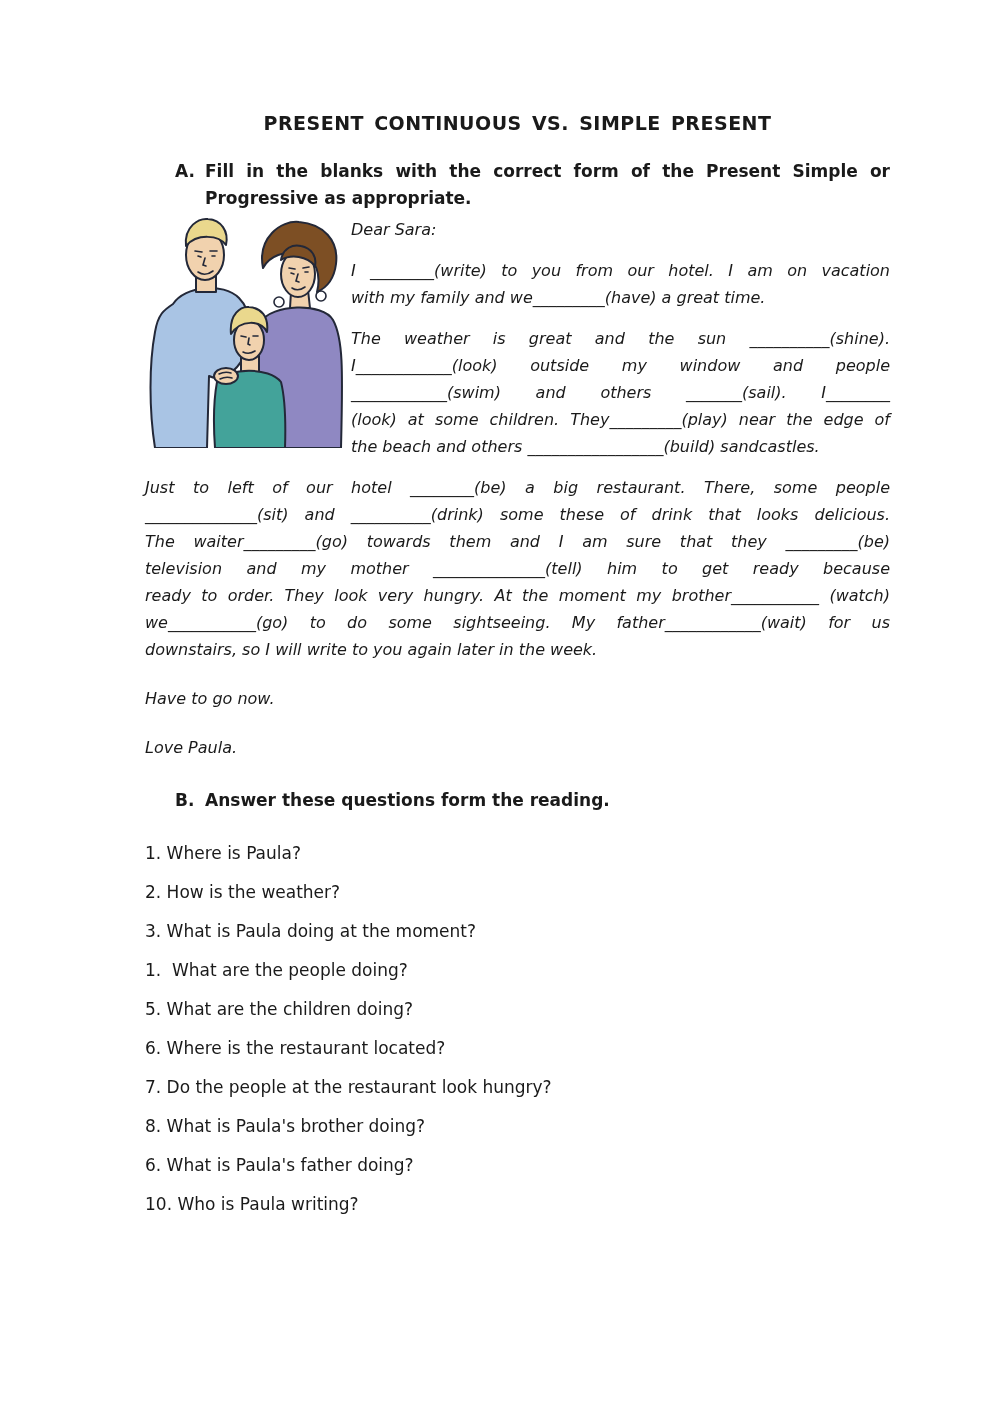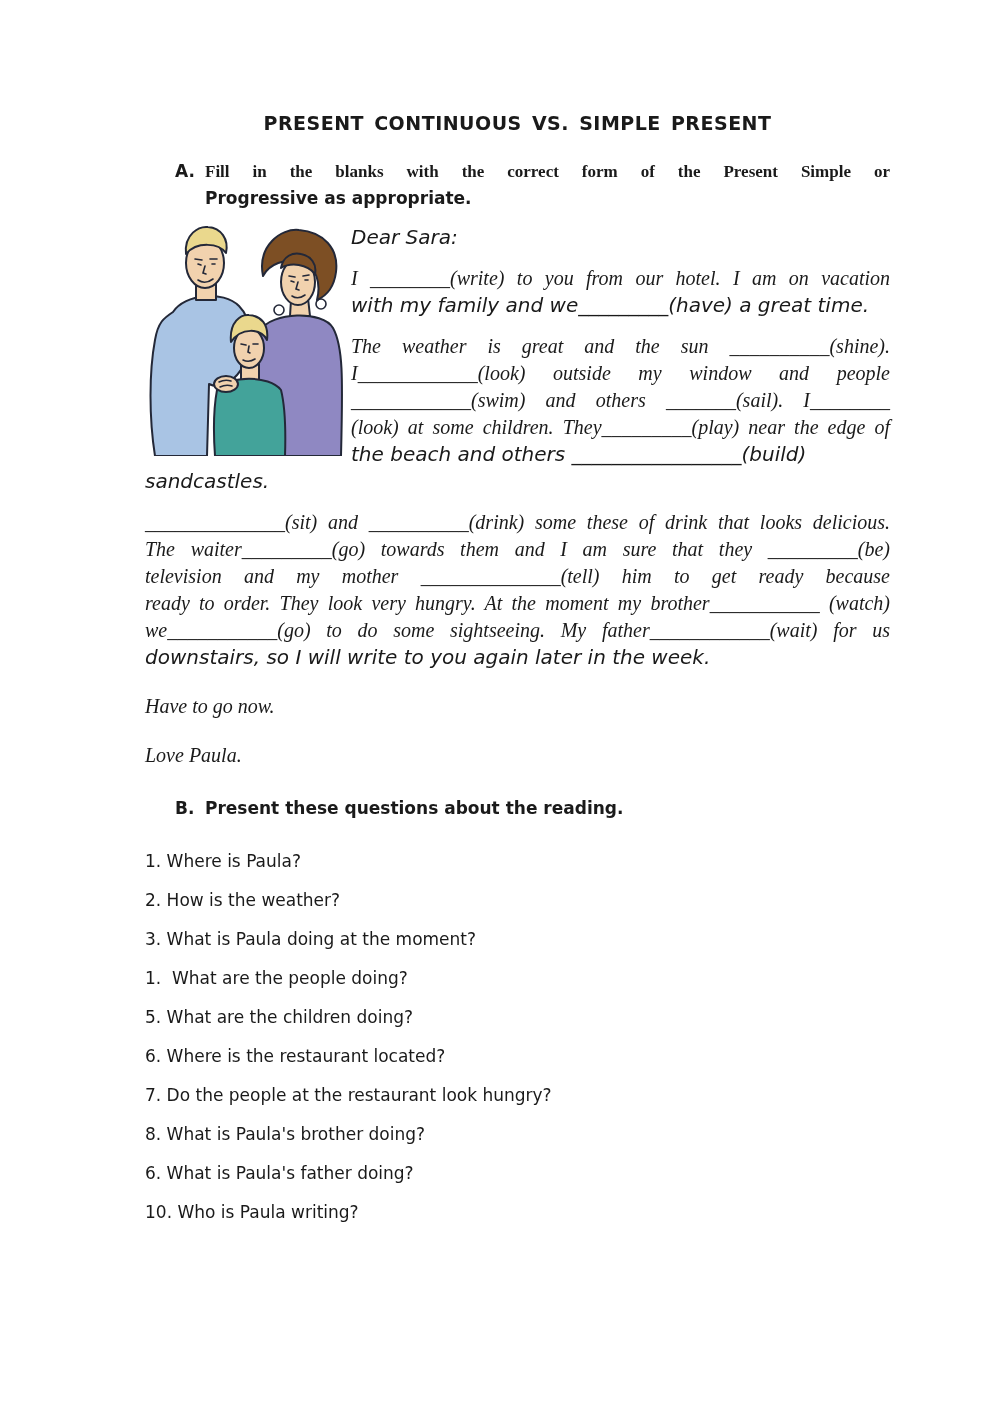--- a/index.html
+++ b/index.html
@@ -32,42 +32,41 @@
     font-weight: bold;
     font-size: 17px;
     line-height: 27px;
   }
   .sec-label { flex: 0 0 30px; }
   .sec-text { flex: 1 1 auto; }
   .jline {
     text-align: justify;
     text-align-last: justify;
     white-space: nowrap;
-    font-family: Liberation Serif, serif;
   }
   .letter {
-    margin-top: 12px;
+    margin-top: 4px;
     font-style: italic;
-    font-size: 20px;
+    font-size: 16px;
     line-height: 27px;
   }
   .figure {
     float: left;
     width: 200px;
     height: 232px;
     margin-right: 6px;
   }
   .figure svg { display: block; }
   .salutation {
     padding-left: 16px;
     margin-bottom: 14px;
   }
   .para { margin-bottom: 14px; }
   .para:last-child { margin-bottom: 0; }
-  .closing { margin-top: 22px; font-family: Liberation Serif, serif; }
+  .closing { margin-top: 22px; }
   .sec-head.b { margin-top: 26px; }
   .questions {
     margin-top: 30px;
     font-size: 17px;
   }
   .question {
     line-height: 18px;
     margin-bottom: 21px;
     white-space: pre-wrap;
   }
@@ -156,35 +155,36 @@
 
     <div class="para">
       <div class="jline">The weather is great and the sun __________(shine).</div>
       <div class="jline">I____________(look) outside my window and people</div>
       <div class="jline">____________(swim) and others _______(sail).  I________</div>
       <div class="jline">(look) at some children. They_________(play) near the edge of</div>
       <div>the beach and others _________________(build) sandcastles.</div>
     </div>
 
     <div class="para">
+      <div class="jline">Just to left of our hotel ________(be) a big restaurant.  There, some people</div>
       <div class="jline">______________(sit) and __________(drink) some these of drink that looks delicious.</div>
       <div class="jline">The waiter_________(go) towards them and I am sure that they _________(be)</div>
       <div class="jline">television and my mother ______________(tell) him to get ready because</div>
       <div class="jline">ready to order.  They look very hungry.  At the moment my brother___________ (watch)</div>
       <div class="jline">we___________(go) to do some sightseeing.  My father____________(wait) for us</div>
       <div>downstairs, so I will write to you again later in the week.</div>
     </div>
 
     <div class="closing">Have to go now.</div>
     <div class="closing">Love Paula.</div>
   </div>
 
   <div class="sec-head b">
     <span class="sec-label">B.</span>
-    <span class="sec-text">Present these questions about the reading.</span>
+    <span class="sec-text">Answer these questions form the reading.</span>
   </div>
 
   <div class="questions">
     <div class="question">1. Where is Paula?</div>
     <div class="question">2. How is the weather?</div>
     <div class="question">3. What is Paula doing at the moment?</div>
     <div class="question">1.  What are the people doing?</div>
     <div class="question">5. What are the children doing?</div>
     <div class="question">6. Where is the restaurant located?</div>
     <div class="question">7. Do the people at the restaurant look hungry?</div>

